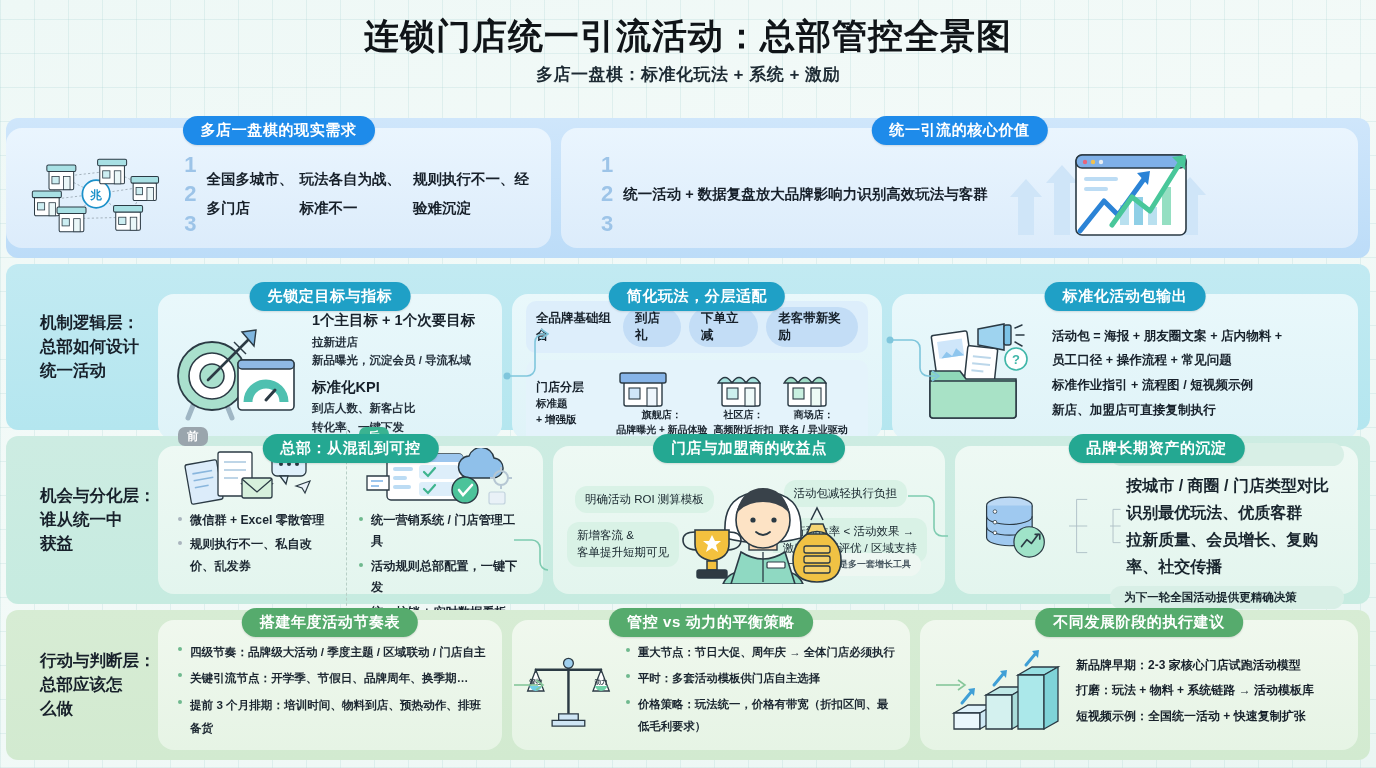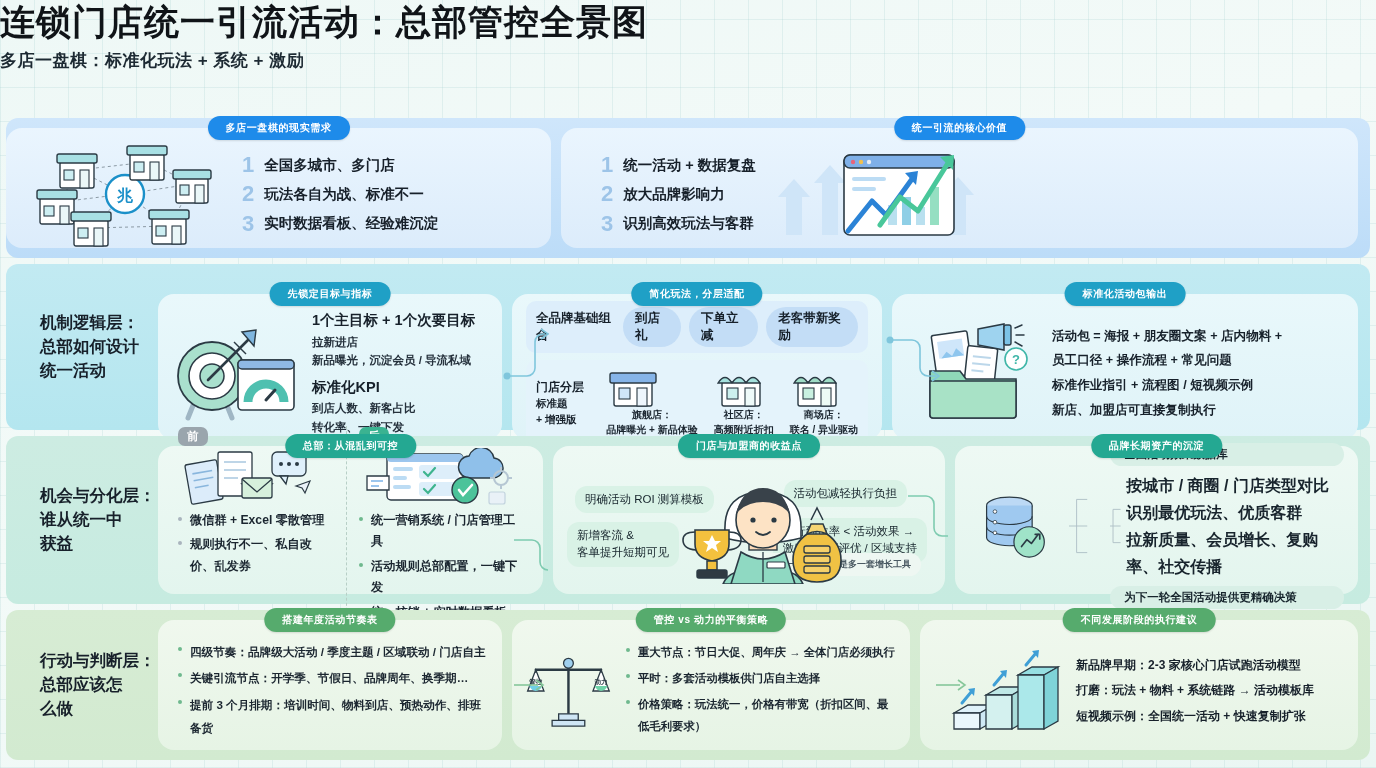--- a/index.html
+++ b/index.html
@@ -12,21 +12,21 @@
   body {
     background:
       repeating-linear-gradient(0deg, rgba(150,200,200,.20) 0 1px, transparent 1px 34px),
       repeating-linear-gradient(90deg, rgba(150,200,200,.20) 0 1px, transparent 1px 34px),
       linear-gradient(160deg,#eef8f6 0%, #f3faf8 45%, #eaf6f3 100%);
     position: relative;
   }
   .page { position:relative; width:1376px; height:768px; }
 
   
-  .header { text-align:left; padding:2px 0 8px; position:relative; z-index:3;}
+  .header { text-align:center; padding:16px 0 8px; position:relative; z-index:3;}
   .title {
     font-size: 35px; font-weight: 800; color:#101418; letter-spacing:1px;
     line-height:1.15;
   }
   .subtitle { font-size:17px; font-weight:700; color:#1d2a33; margin-top:7px; letter-spacing:.5px;}
 
   
   .band {
     position:absolute; left:6px; width:1364px;
     border-radius:12px;
@@ -54,36 +54,36 @@
     height:100%;
     display:flex; align-items:center;
   }
   .c-blue  { background:linear-gradient(180deg,#eaf5fe,#dcecfb); }
   .c-cyan  { background:linear-gradient(180deg,#e9f8fb,#dff3f8);margin-top:40px; }
   .c-mint  { background:linear-gradient(180deg,#eef9f4,#e3f5ee); }
   .c-green { background:linear-gradient(180deg,#f0f8ee,#e6f4e5); }
 
   .pill {
     position:absolute; top:-12px; left:50%; transform:translateX(-50%);
-    color:#fff; font-size:10px; font-weight:800; letter-spacing:.6px;
+    color:#fff; font-size:15px; font-weight:800; letter-spacing:.6px;
     padding:5px 18px; border-radius:999px; white-space:nowrap; z-index:5;
     box-shadow:0 1px 2px rgba(0,0,0,.12);
   }
   .p-blue  { background:#1e8bea; }
   .p-cyan  { background:#1fa0c6; }
   .p-teal  { background:#24a892; }
   .p-green { background:#56ab6d; }
 
   .card-inner { display:flex; align-items:center; gap:12px; width:100%; }
 
   
   .numlist { display:flex; gap:10px; align-items:center; }
   .nums { display:flex; flex-direction:column; font-size:22px; font-weight:800;
           color:#9dc4e8; line-height:1.32; }
-  .numtexts { display:flex; flex-direction:column; font-size:14.5px; font-weight:800;
+  .numtexts { display:flex; font-size:14.5px; font-weight:800;
               color:#17202a; line-height:2.0; }
 
   .txtblock { font-size:14px; font-weight:700; color:#17212b; line-height:1.62; }
   .txtblock .big { font-size:14.5px; font-weight:800; }
   .txtblock .sm  { font-size:11.5px; font-weight:700; color:#25313c; }
   .gap { height:6px; }
 
   
   .bul { list-style:none; font-size:12.2px; font-weight:700; color:#1b2630; line-height:1.75; }
   .bul li { position:relative; padding-left:12px; margin-bottom:3px; }
@@ -95,21 +95,21 @@
   .chiprow { display:flex; align-items:center; gap:8px; background:#ddeefb;
              border-radius:10px; padding:6px 10px; }
   .chip-head { font-size:12.5px; font-weight:800; color:#17212b; }
   .chip { background:#c3ddf6; color:#17212b; font-size:12.5px; font-weight:800;
           border-radius:999px; padding:3px 12px; }
 
   .tierbox { background:#e4f3fb; border-radius:10px; padding:8px 10px; display:flex;
              align-items:center; gap:8px; margin-top:7px; }
   .tierleft { font-size:12px; font-weight:800; color:#17212b; line-height:1.5; width:62px; }
   .tierleft .s { font-size:10.5px; font-weight:700; }
-  .tiers { display:flex; gap:16px; flex:1; justify-content:flex-end; }
+  .tiers { display:flex; gap:6px; flex:1; justify-content:center; }
   .tier { text-align:center; font-size:10px; font-weight:700; color:#1b2630; line-height:1.45; }
   .tier .t-name { font-weight:800; }
 
   
   .ba { display:flex; gap:6px; width:100%; align-items:stretch; }
   .ba-col { flex:1; padding:0 6px; }
   .ba-div { width:1px; border-left:1px dashed #b7cfc6; }
   .ba-badge { display:inline-block; color:#fff; font-size:11.5px; font-weight:800;
               padding:2px 9px; border-radius:7px; }
   .badge-before { background:#9aa5ad; }
@@ -191,21 +191,21 @@
           </svg>
           <div class="numlist">
             <div class="nums">
               <span>1</span>
               <span>2</span>
               <span>3</span>
             </div>
             <div class="numtexts">
               <span>全国多城市、多门店</span>
               <span>玩法各自为战、标准不一</span>
-              <span>实时数据看板、经验难沉淀</span>
+              <span>规则执行不一、经验难沉淀</span>
             </div>
           </div>
         </div>
       </div>
 
       <div class="card c-blue" style="flex:1;">
         <div class="pill p-blue">统一引流的核心价值</div>
         <div class="card-inner" style="gap:16px; padding-left:26px;">
           <div class="numlist">
             <div class="nums">

